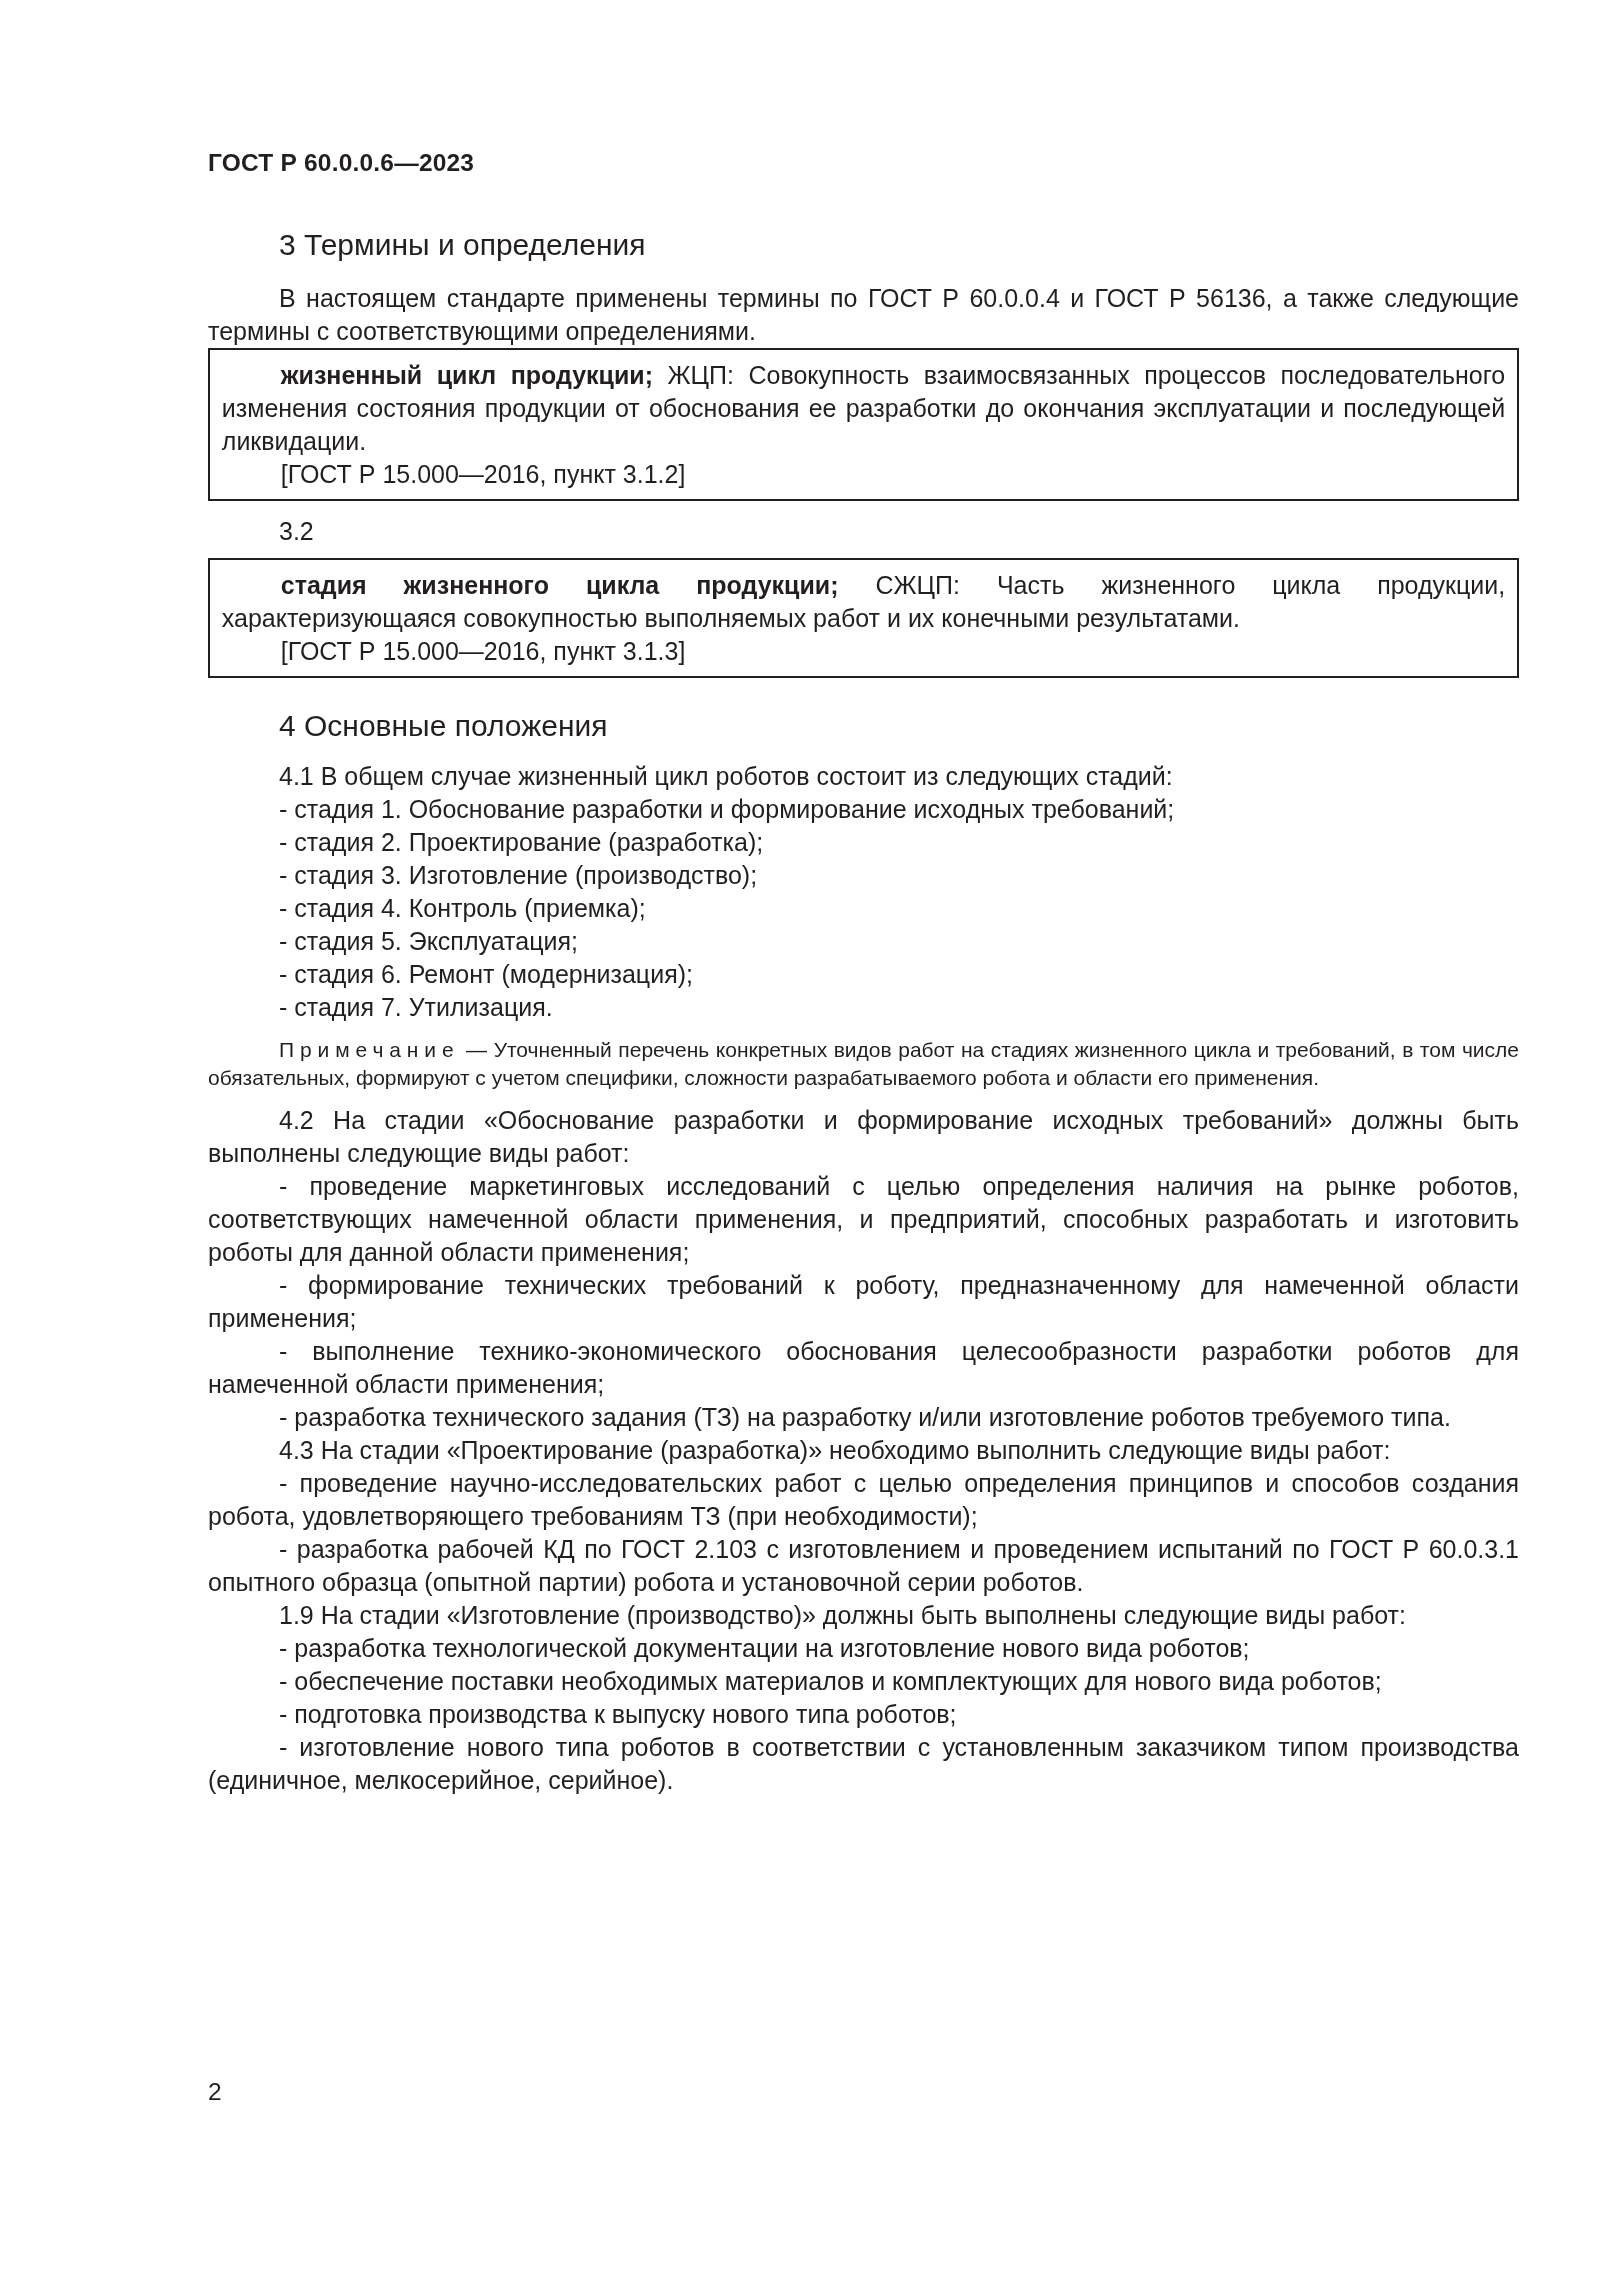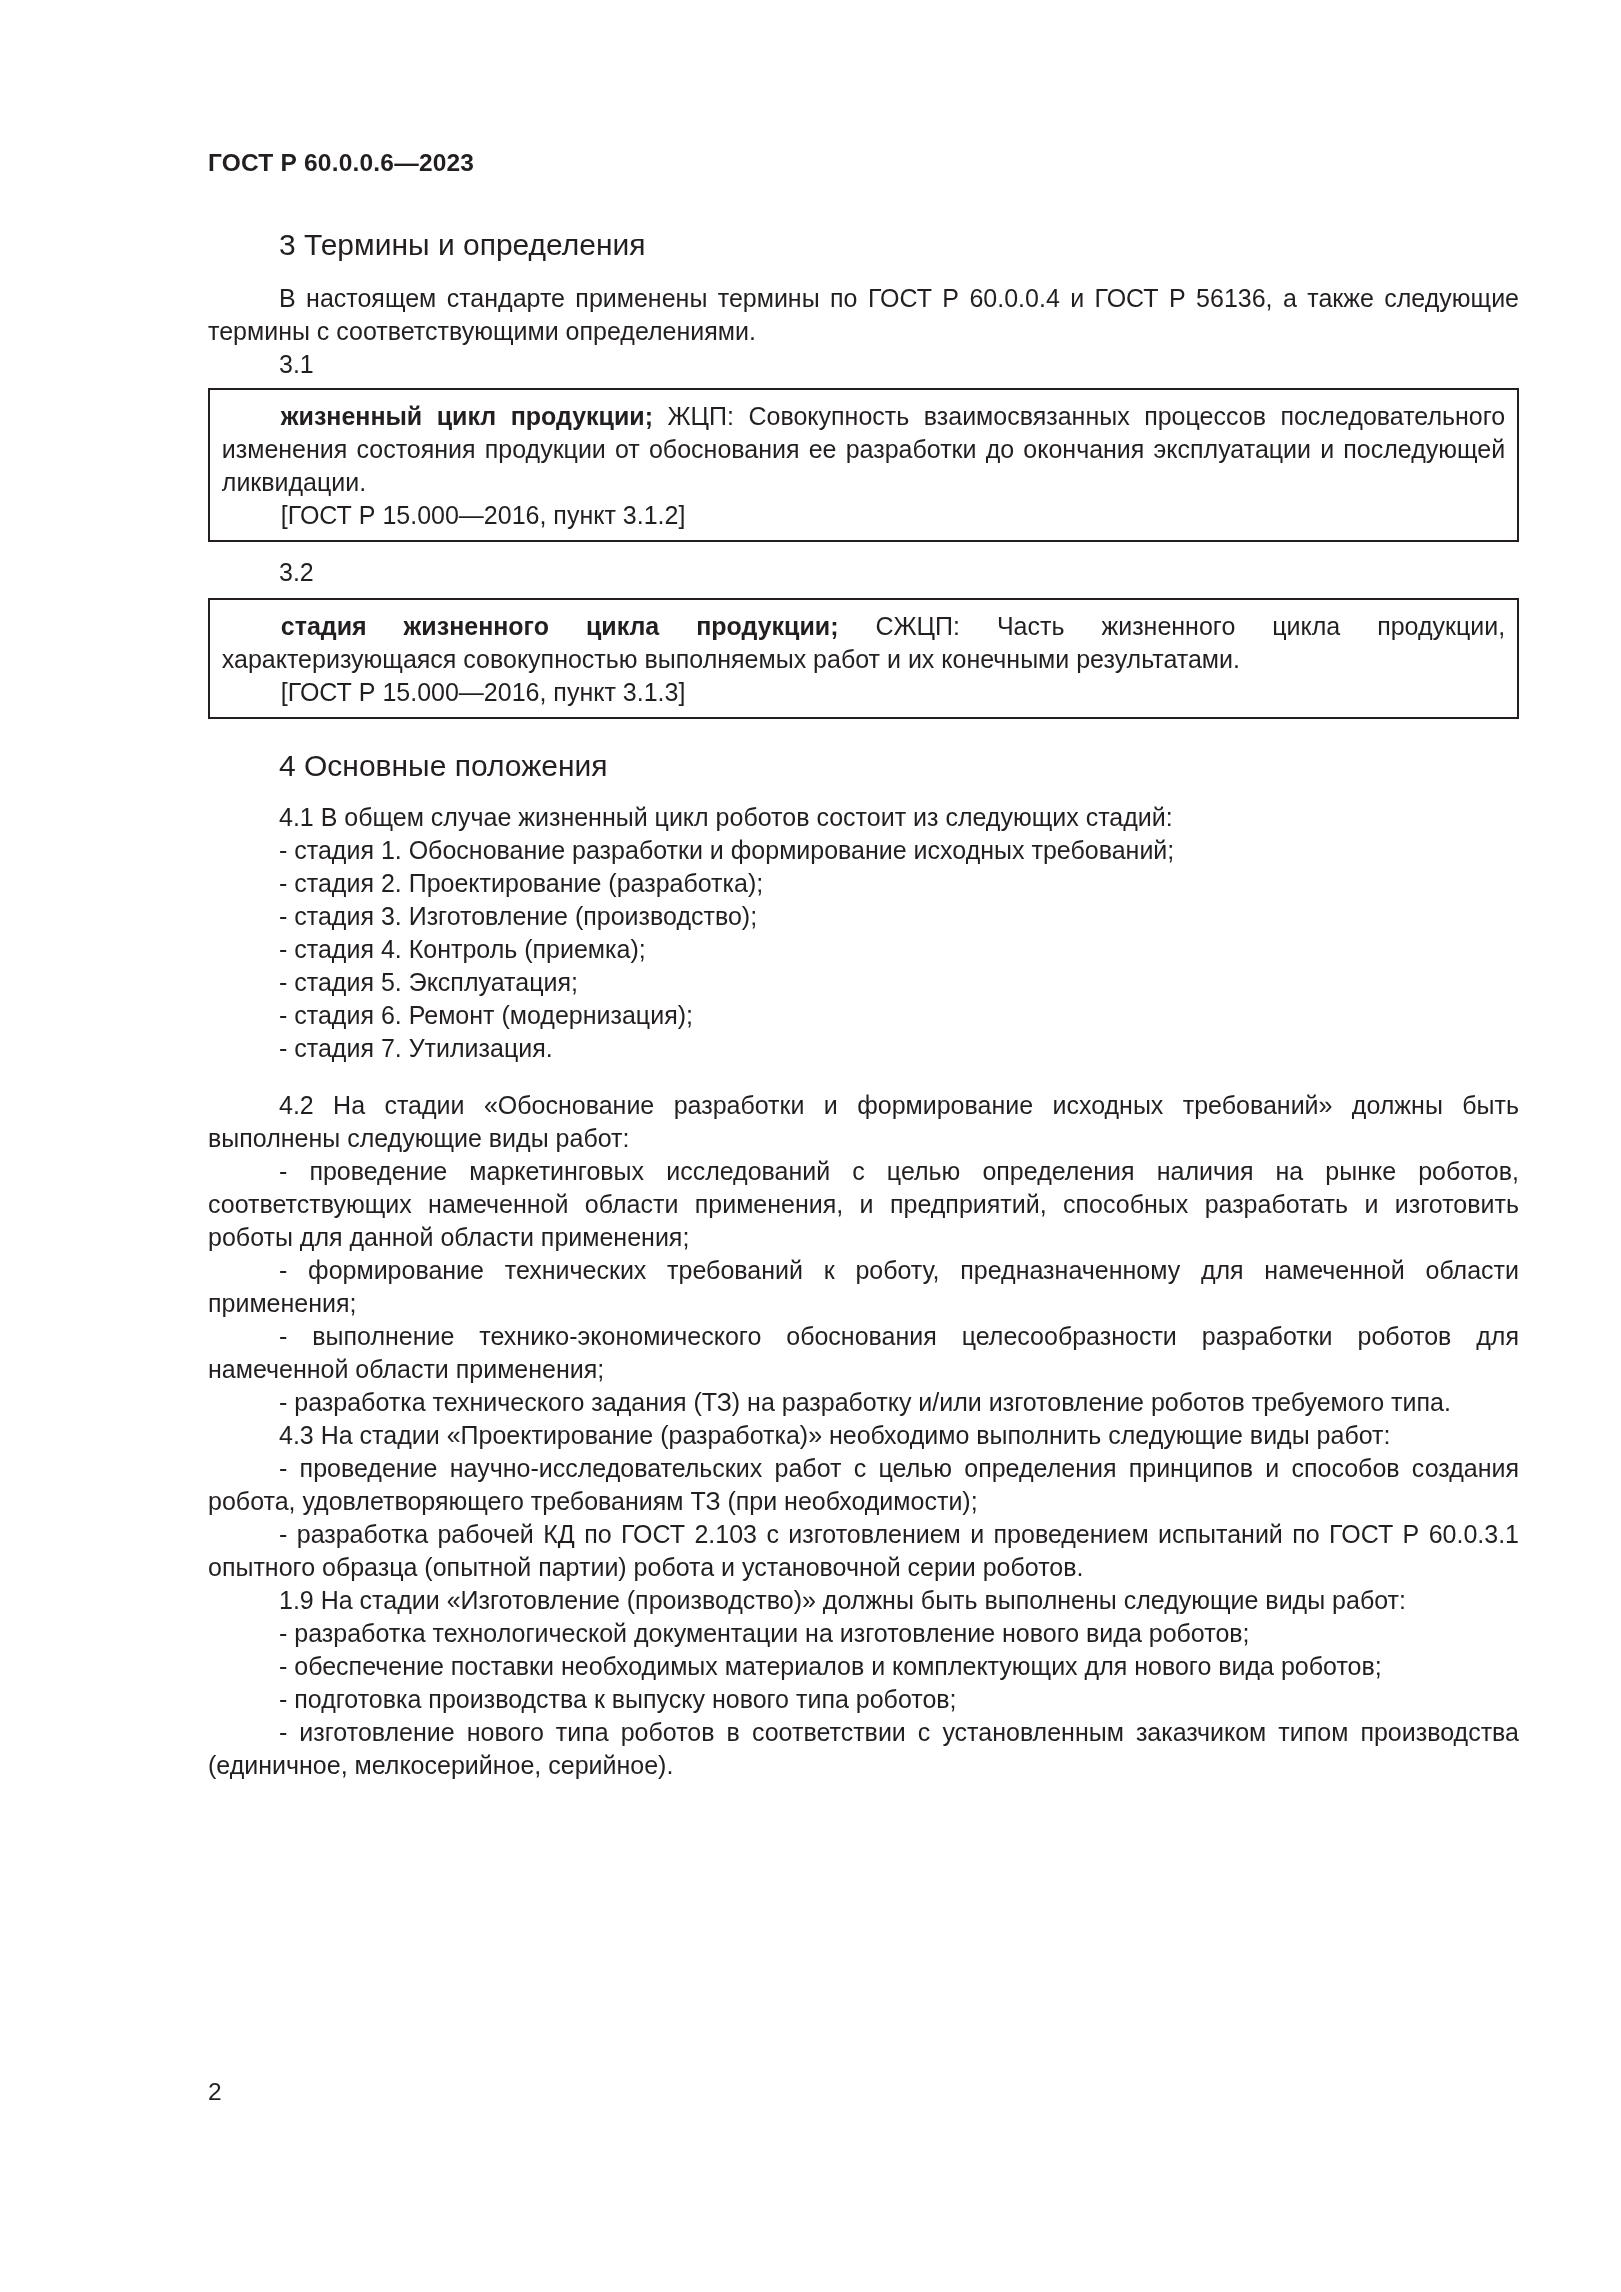--- a/index.html
+++ b/index.html
@@ -26,21 +26,20 @@
 <div class="page">
 
   <div class="running-head">ГОСТ Р 60.0.0.6—2023</div>
 
   <div class="content">
 
     <h2>3  Термины и определения</h2>
     <div style="height:17.6px"></div>
     <p class="indent">В настоящем стандарте применены термины по ГОСТ Р 60.0.0.4 и ГОСТ Р 56136, а также следующие термины с соответствующими определениями.</p>
 
-    <p class="pad" style="margin-bottom:7.8px">3.1</p>
     <div class="box">
       <p class="indent" style="text-indent:59px"><span class="term">жизненный цикл продукции;</span><span> ЖЦП: Совокупность взаимосвязанных процессов последовательного изменения состояния продукции от обоснования ее разработки до окончания эксплуатации и последующей ликвидации.</span></p>
       <p class="src">[ГОСТ Р 15.000—2016, пункт 3.1.2]</p>
     </div>
 
     <p class="pad" style="margin-top:13.7px;margin-bottom:9.8px">3.2</p>
     <div class="box">
       <p class="indent" style="text-indent:59px"><span class="term">стадия жизненного цикла продукции;</span><span> СЖЦП: Часть жизненного цикла продукции, характеризующаяся совокупностью выполняемых работ и их конечными результатами.</span></p>
       <p class="src">[ГОСТ Р 15.000—2016, пункт 3.1.3]</p>
     </div>
@@ -54,20 +53,21 @@
       <p class="pad">-  стадия 1.  Обоснование разработки и формирование исходных требований;</p>
       <p class="pad">-  стадия 2.  Проектирование (разработка);</p>
       <p class="pad">-  стадия 3.  Изготовление (производство);</p>
       <p class="pad">-  стадия 4.  Контроль (приемка);</p>
       <p class="pad">-  стадия 5.  Эксплуатация;</p>
       <p class="pad">-  стадия 6.  Ремонт (модернизация);</p>
       <p class="pad">-  стадия 7.  Утилизация.</p>
     </div>
 
     <div style="height:11.8px"></div>
+    <p class="note indent"><span class="note-label">Примечание</span><span> — Уточненный перечень конкретных видов работ на стадиях жизненного цикла и требований, в том числе обязательных, формируют с учетом специфики, сложности разрабатываемого робота и области его применения.</span></p>
     <div style="height:11.8px"></div>
 
     <p class="indent">4.2  На стадии «Обоснование разработки и формирование исходных требований» должны быть выполнены следующие виды работ:</p>
     <p class="indent">-  проведение маркетинговых исследований с целью определения наличия на рынке роботов, соответствующих намеченной области применения, и предприятий, способных разработать и изготовить роботы для данной области применения;</p>
     <p class="indent">-  формирование технических требований к роботу, предназначенному для намеченной области применения;</p>
     <p class="indent">-  выполнение технико-экономического обоснования целесообразности разработки роботов для намеченной области применения;</p>
     <p class="indent">-  разработка технического задания (ТЗ) на разработку и/или изготовление роботов требуемого типа.</p>
 
     <p class="indent">4.3  На стадии «Проектирование (разработка)» необходимо выполнить следующие виды работ:</p>
     <p class="indent">-  проведение научно-исследовательских работ с целью определения принципов и способов создания робота, удовлетворяющего требованиям ТЗ (при необходимости);</p>

